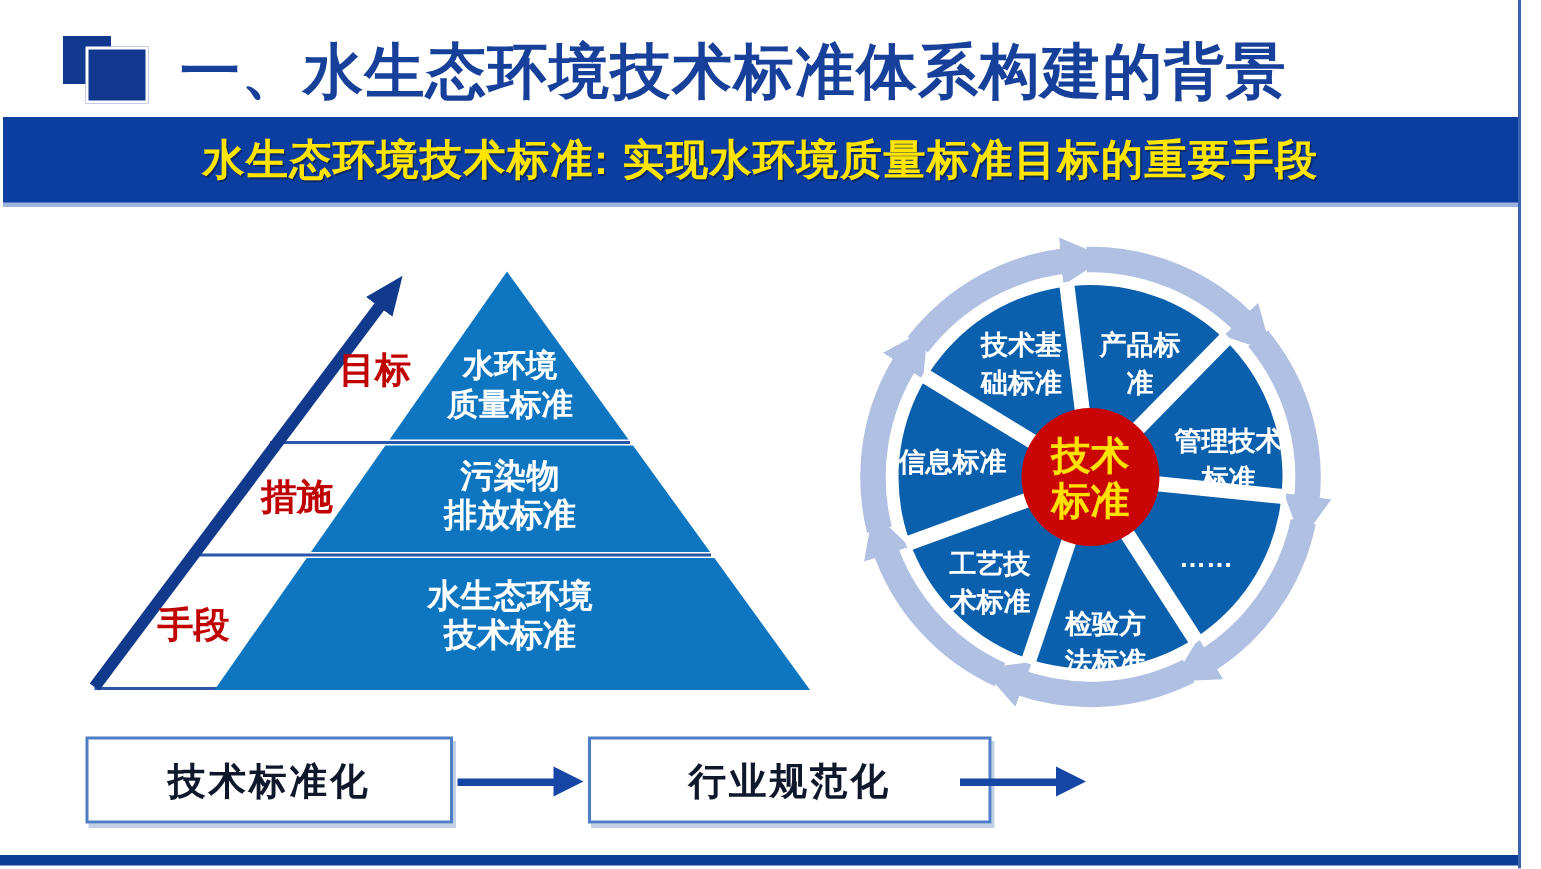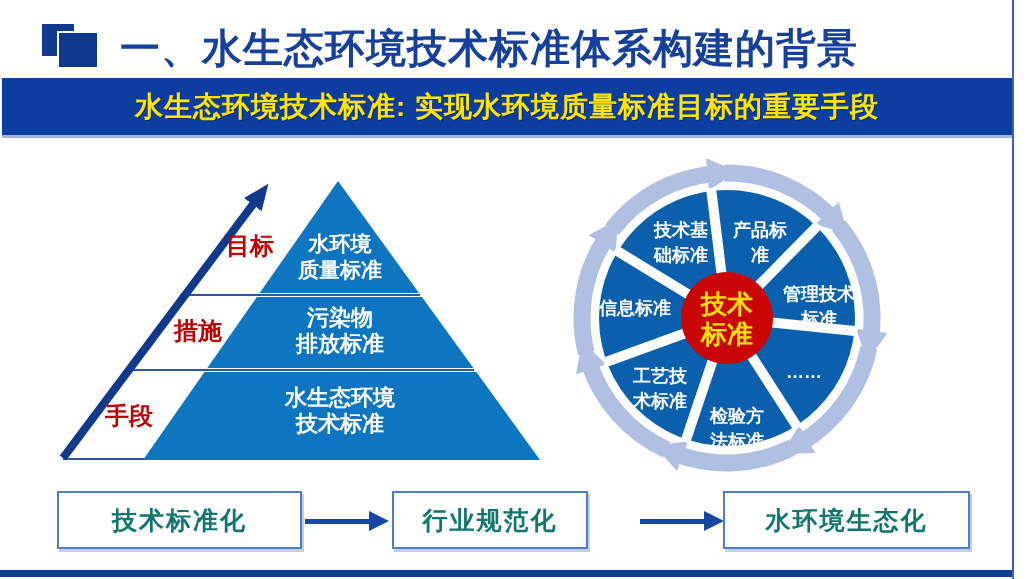--- a/index.html
+++ b/index.html
@@ -20,23 +20,23 @@
 
   
   .pyr-svg{position:absolute;left:40px;top:150px;width:520px;height:330px;}
   .wheel-svg{position:absolute;left:557px;top:148px;width:340px;height:340px;}
   text{font-family:"Liberation Sans","DejaVu Sans",sans-serif;}
 
   
   .flow-box{position:absolute;top:491px;height:58px;background:#ffffff;border:2px solid #4d7ec6;
             box-sizing:border-box;display:flex;align-items:center;justify-content:center;
             box-shadow:2px 3px 0 rgba(120,150,200,.45);}
-  .flow-box span{font-size:25px;font-weight:bold;color:#0f766e;letter-spacing:2px;white-space:nowrap;}
+  .flow-box span{font-size:25px;font-weight:bold;color:#0f172a;letter-spacing:2px;white-space:nowrap;}
   .fb1{left:57px;width:245px;}
-  .fb2{left:392px;width:196px;}
+  .fb2{left:392px;width:269px;}
   .fb3{left:723px;width:247px;}
   .flow-arrow{position:absolute;top:511px;width:85px;height:20px;}
   .fa1{left:305px;} .fa2{left:640px;}
   .flow-arrow .bar{position:absolute;left:0;top:8px;width:66px;height:5px;background:#1646a5;}
   .flow-arrow .head{position:absolute;left:64px;top:0;width:0;height:0;
         border-left:20px solid #1646a5;border-top:10px solid transparent;border-bottom:10px solid transparent;}
 
   
   .right-edge{position:absolute;left:1012px;top:0;width:2px;height:579px;background:#3a63ad;}
   .bottom-strip{position:absolute;left:0;top:570px;width:1012px;height:7px;background:#0c3e98;}
@@ -147,19 +147,16 @@
     <div class="bar"></div>
     <div class="head"></div>
   </div>
   <div class="flow-box fb2">
     <span>行业规范化</span>
   </div>
   <div class="flow-arrow fa2">
     <div class="bar"></div>
     <div class="head"></div>
   </div>
-  <div class="flow-box fb3">
-    <span>水环境生态化</span>
-  </div>
 
   <div class="right-edge"></div>
   <div class="bottom-strip"></div>
 </div>
 
 </body></html>

